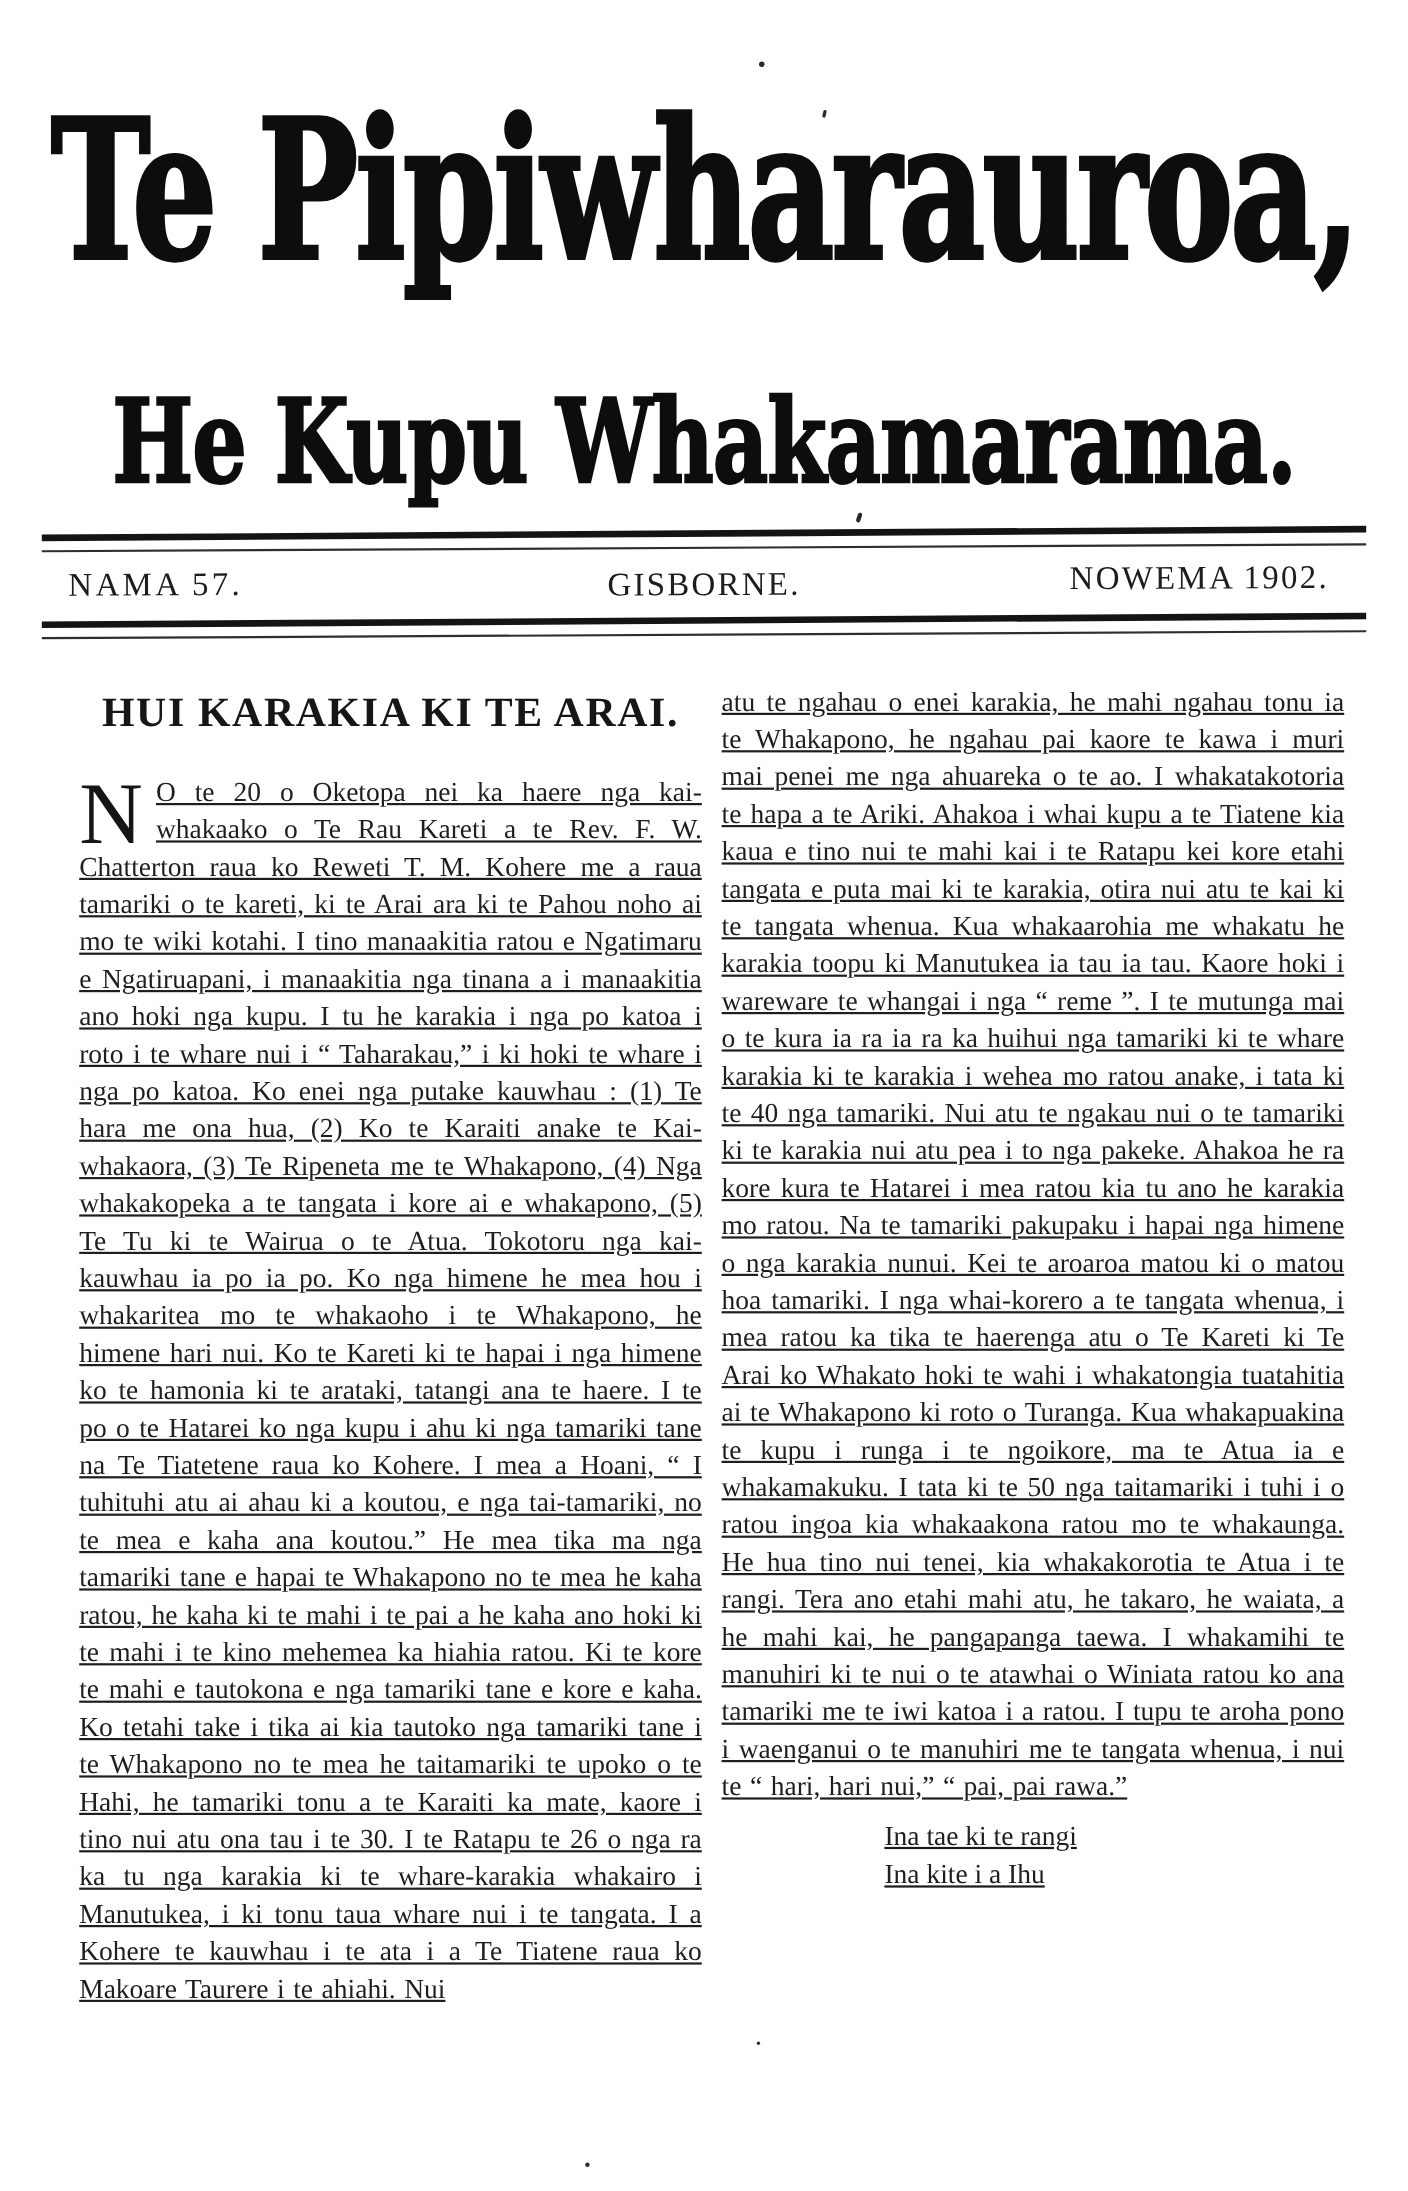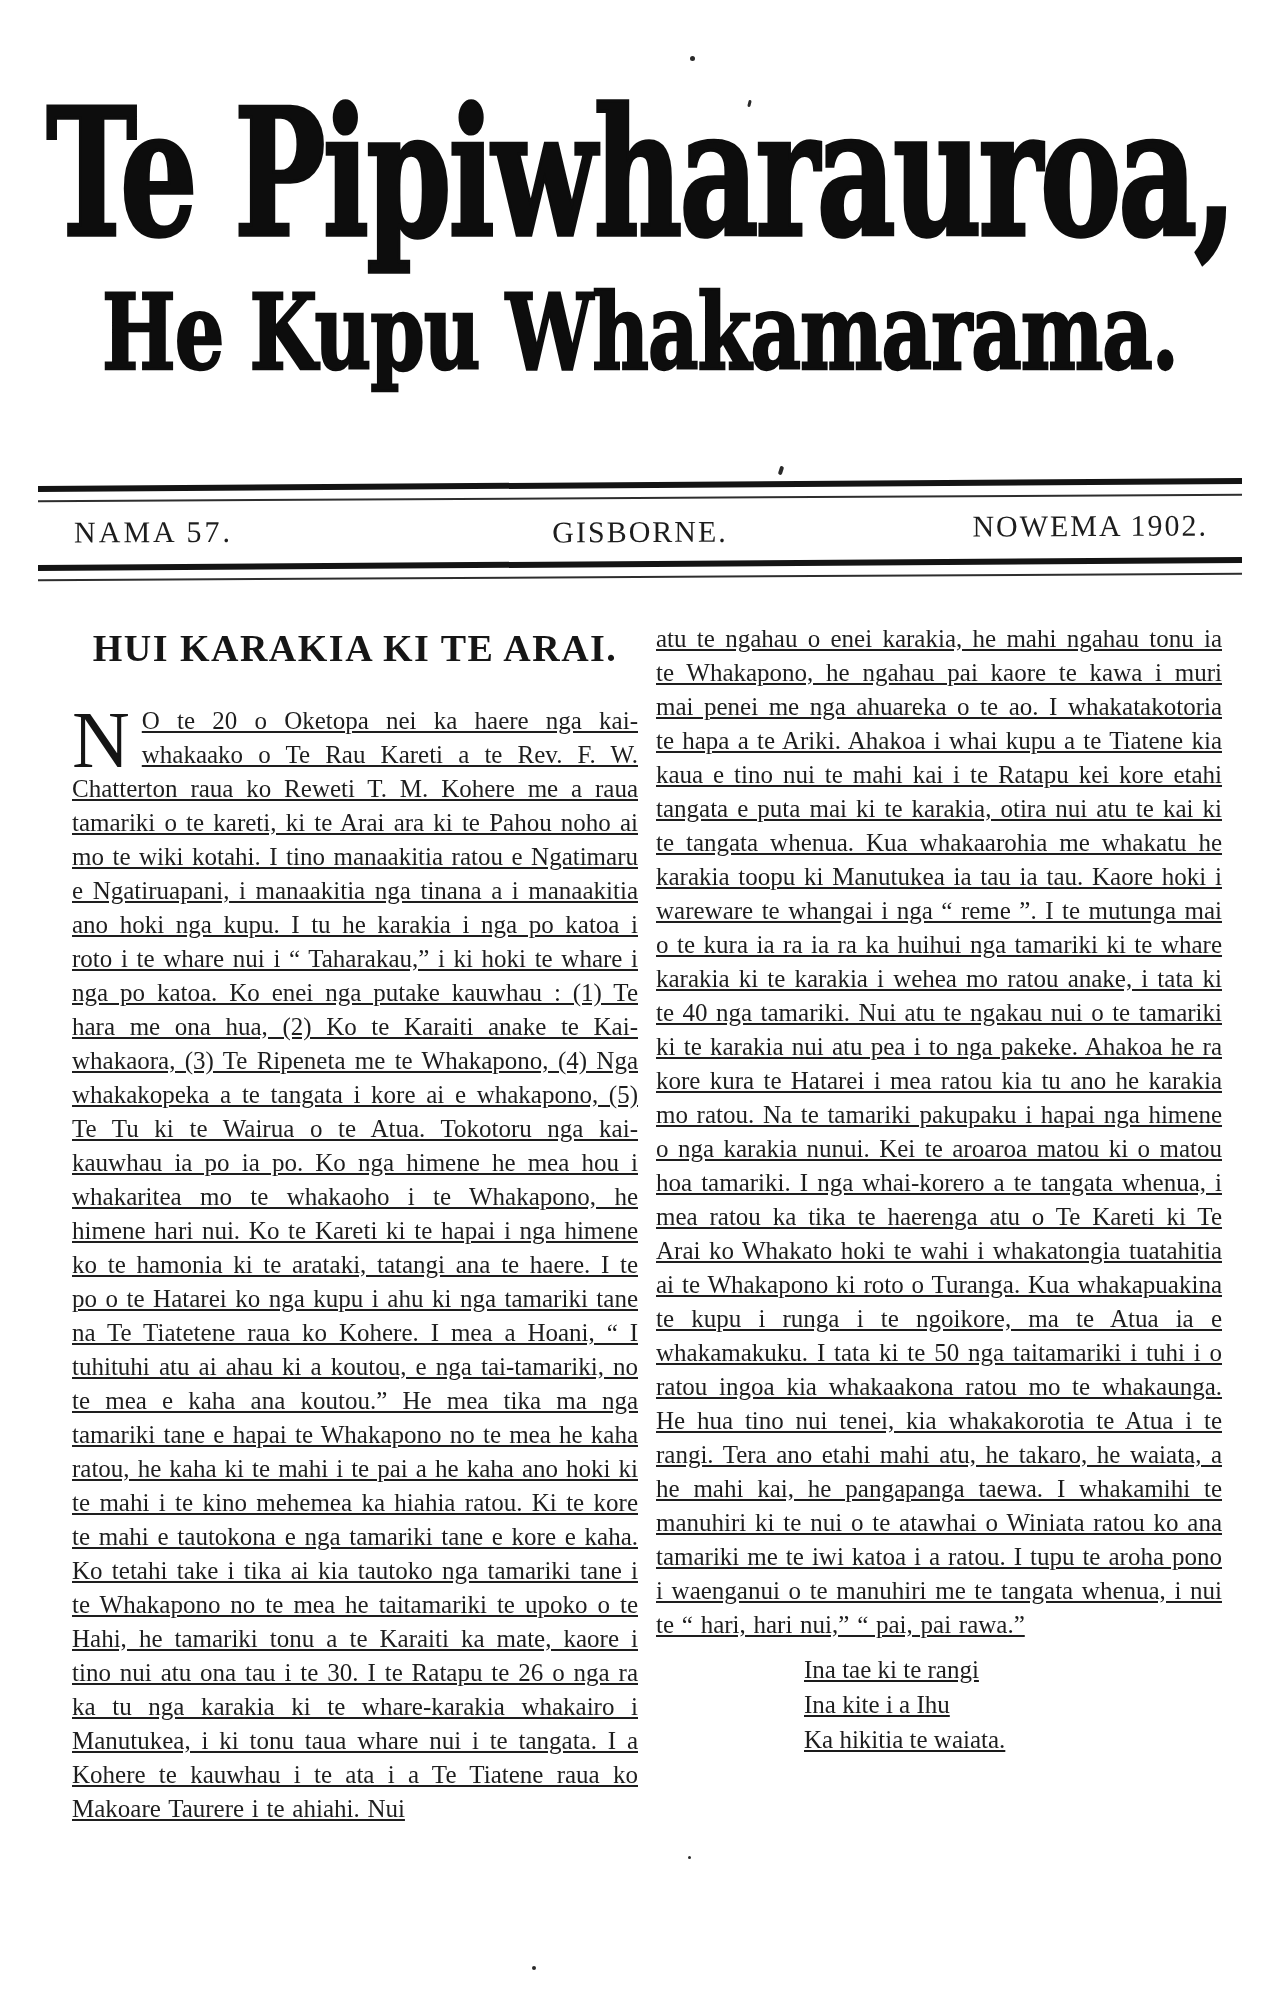--- a/index.html
+++ b/index.html
@@ -12,38 +12,38 @@
   .masthead{ text-align:center; }
   .masthead-title-row{
     height:238px;margin-top:54px;display:flex;align-items:center;justify-content:center;
   }
   .masthead-title{
     font-family:"DejaVu Serif",serif;font-weight:700;font-size:122px;line-height:1;
     letter-spacing:-3px;color:#0d0d0d;-webkit-text-stroke:2.4px #0d0d0d;
     transform:scaleY(1.44);white-space:nowrap;
   }
   .masthead-subtitle-row{
-    height:148px;margin-top:2px;display:flex;align-items:flex-start;justify-content:center;
+    height:148px;margin-top:2px;display:flex;align-items:flex-end;justify-content:center;
   }
   .masthead-subtitle{
     font-family:"DejaVu Serif",serif;font-weight:700;font-size:78px;line-height:1;
     letter-spacing:-1px;color:#0d0d0d;-webkit-text-stroke:1.8px #0d0d0d;
     transform:scaleY(1.35);white-space:nowrap;
   }
   
   .rule-band{ width:1204px;margin:0 auto; }
   .rule-band.top{ margin-top:40px; }
   .rule-thick{ height:6px;background:#141414;transform:rotate(-0.38deg); }
   .rule-thin{ height:2px;background:#2e2e2e;margin-top:9px;transform:rotate(-0.30deg); }
   .dateline{
     width:1204px;margin:0 auto;position:relative;
     padding:16px 0 12px 0;transform:rotate(-0.25deg);
   }
   .dateline-issue{
-    position:absolute;left:36px;top:14px;
+    position:absolute;left:24px;top:14px;
     font-size:30px;letter-spacing:3px;color:#1d1d1d;
   }
   .dateline-place{
     display:block;text-align:center;
     font-size:30px;letter-spacing:2px;color:#1d1d1d;
   }
   .dateline-date{
     position:absolute;right:34px;top:12px;
     font-size:30px;letter-spacing:2px;color:#1d1d1d;
   }
@@ -112,21 +112,20 @@
       <div class="body-text">
         <span class="drop-cap">N</span><span>O te 20 o Oketopa nei ka haere nga kai-whakaako o Te Rau Kareti a te Rev. F. W. Chatterton raua ko Reweti T. M. Kohere me a raua tamariki o te kareti, ki te Arai ara ki te Pahou noho ai mo te wiki kotahi. I tino manaakitia ratou e Ngatimaru e Ngatiruapani, i manaakitia nga tinana a i manaakitia ano hoki nga kupu. I tu he karakia i nga po katoa i roto i te whare nui i “ Taharakau,” i ki hoki te whare i nga po katoa. Ko enei nga putake kauwhau : (1) Te hara me ona hua, (2) Ko te Karaiti anake te Kai-whakaora, (3) Te Ripeneta me te Whakapono, (4) Nga whakakopeka a te tangata i kore ai e whakapono, (5) Te Tu ki te Wairua o te Atua. Tokotoru nga kai-kauwhau ia po ia po. Ko nga himene he mea hou i whakaritea mo te whakaoho i te Whakapono, he himene hari nui. Ko te Kareti ki te hapai i nga himene ko te hamonia ki te arataki, tatangi ana te haere. I te po o te Hatarei ko nga kupu i ahu ki nga tamariki tane na Te Tiatetene raua ko Kohere. I mea a Hoani, “ I tuhituhi atu ai ahau ki a koutou, e nga tai-tamariki, no te mea e kaha ana koutou.” He mea tika ma nga tamariki tane e hapai te Whakapono no te mea he kaha ratou, he kaha ki te mahi i te pai a he kaha ano hoki ki te mahi i te kino mehemea ka hiahia ratou. Ki te kore te mahi e tautokona e nga tamariki tane e kore e kaha. Ko tetahi take i tika ai kia tautoko nga tamariki tane i te Whakapono no te mea he taitamariki te upoko o te Hahi, he tamariki tonu a te Karaiti ka mate, kaore i tino nui atu ona tau i te 30. I te Ratapu te 26 o nga ra ka tu nga karakia ki te whare-karakia whakairo i Manutukea, i ki tonu taua whare nui i te tangata. I a Kohere te kauwhau i te ata i a Te Tiatene raua ko Makoare Taurere i te ahiahi. Nui</span>
       </div>
     </div>
 
     <div class="col">
       <div class="body-text">atu te ngahau o enei karakia, he mahi ngahau tonu ia te Whakapono, he ngahau pai kaore te kawa i muri mai penei me nga ahuareka o te ao. I whakatakotoria te hapa a te Ariki. Ahakoa i whai kupu a te Tiatene kia kaua e tino nui te mahi kai i te Ratapu kei kore etahi tangata e puta mai ki te karakia, otira nui atu te kai ki te tangata whenua. Kua whakaarohia me whakatu he karakia toopu ki Manutukea ia tau ia tau. Kaore hoki i wareware te whangai i nga “ reme ”. I te mutunga mai o te kura ia ra ia ra ka huihui nga tamariki ki te whare karakia ki te karakia i wehea mo ratou anake, i tata ki te 40 nga tamariki. Nui atu te ngakau nui o te tamariki ki te karakia nui atu pea i to nga pakeke. Ahakoa he ra kore kura te Hatarei i mea ratou kia tu ano he karakia mo ratou. Na te tamariki pakupaku i hapai nga himene o nga karakia nunui. Kei te aroaroa matou ki o matou hoa tamariki. I nga whai-korero a te tangata whenua, i mea ratou ka tika te haerenga atu o Te Kareti ki Te Arai ko Whakato hoki te wahi i whakatongia tuatahitia ai te Whakapono ki roto o Turanga. Kua whakapuakina te kupu i runga i te ngoikore, ma te Atua ia e whakamakuku. I tata ki te 50 nga taitamariki i tuhi i o ratou ingoa kia whakaakona ratou mo te whakaunga. He hua tino nui tenei, kia whakakorotia te Atua i te rangi. Tera ano etahi mahi atu, he takaro, he waiata, a he mahi kai, he pangapanga taewa. I whakamihi te manuhiri ki te nui o te atawhai o Winiata ratou ko ana tamariki me te iwi katoa i a ratou. I tupu te aroha pono i waenganui o te manuhiri me te tangata whenua, i nui te “ hari, hari nui,” “ pai, pai rawa.”</div>
       <div class="verse">
           <div class="verse-line">Ina tae ki te rangi</div>
           <div class="verse-line">Ina kite i a Ihu</div>
-          <div class="verse-line">Ka hikitia te waiata.</div>
         </div>
     </div>
 
   </div>
 
   <div class="speck s1"></div>
   <div class="speck s2"></div>
   <div class="speck s3"></div>
   <div class="speck s4"></div>
   <div class="speck s5"></div>

